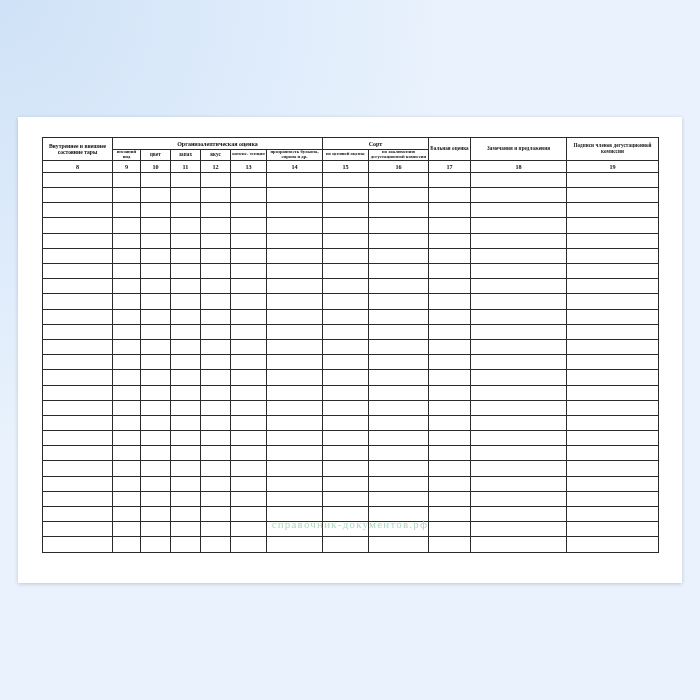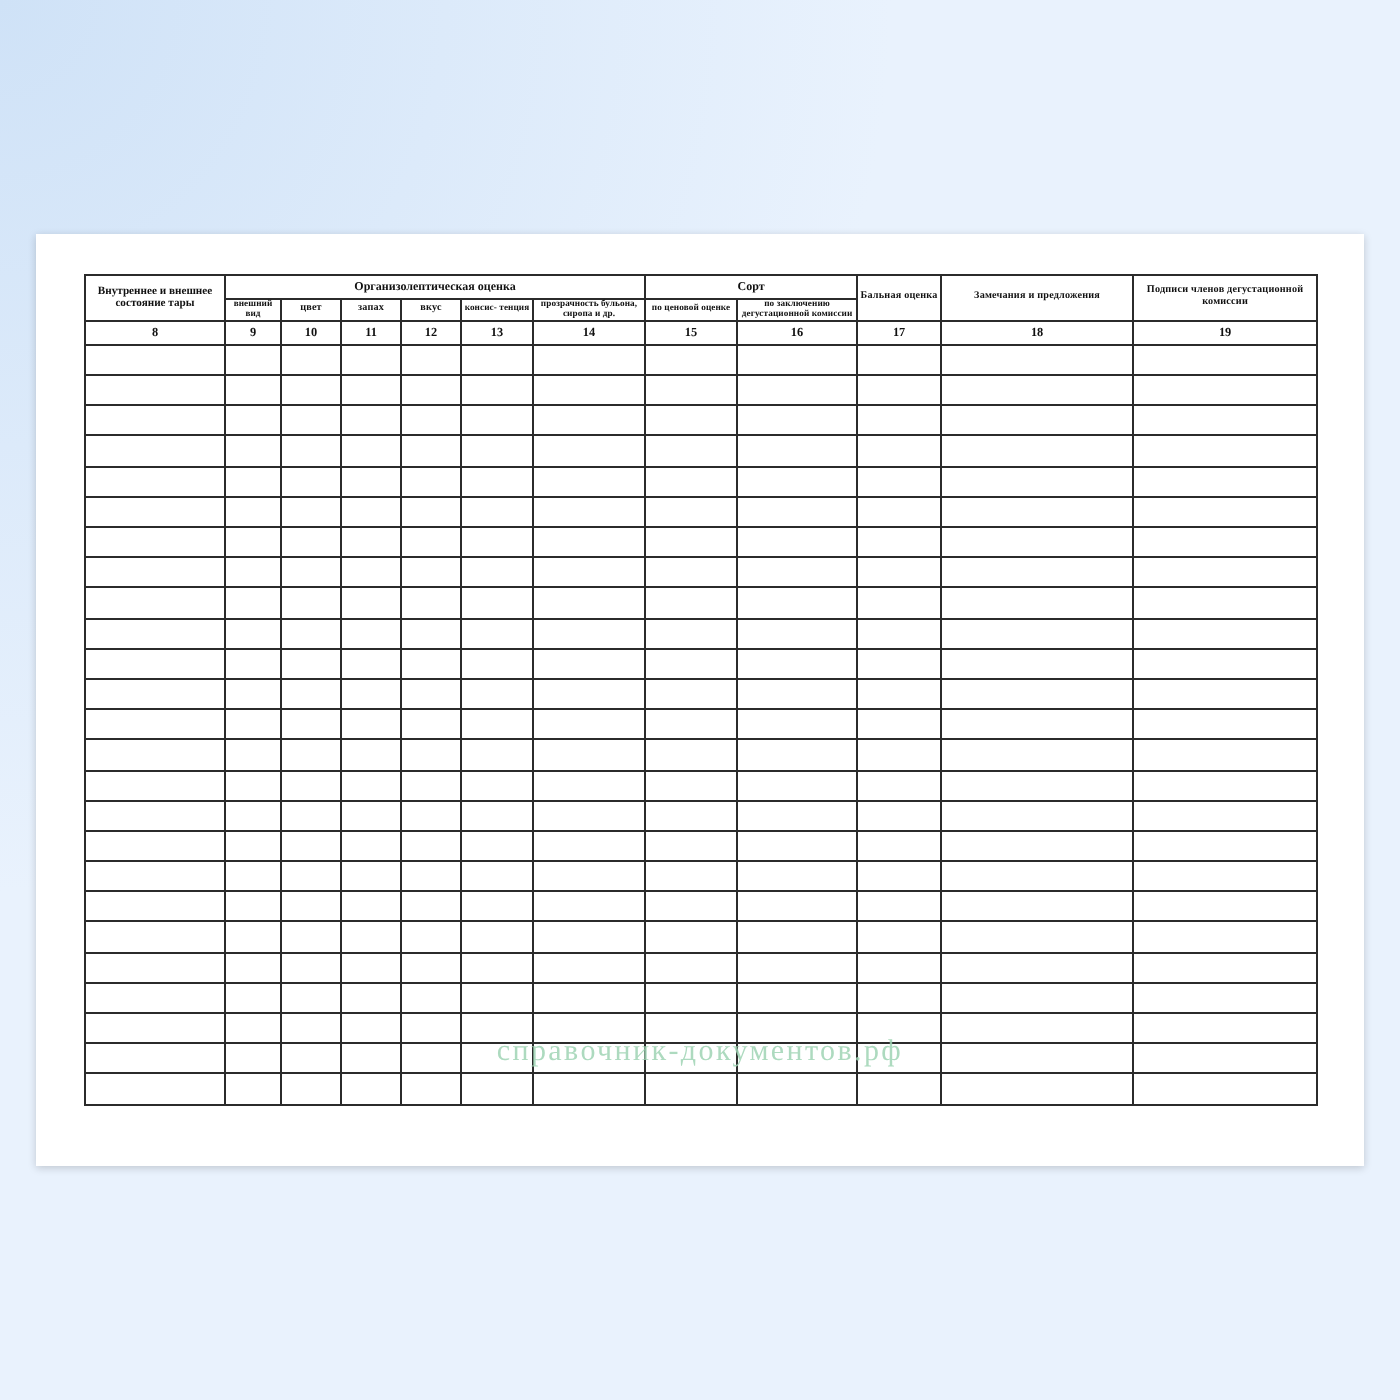--- a/index.html
+++ b/index.html
@@ -80,21 +80,21 @@
   tr.datarow td {
     height: 14.2px;
   }
   .watermark {
     position: absolute;
     left: 0;
     right: 0;
     top: 381px;
     text-align: center;
     font-family: "Liberation Serif", serif;
-    font-size: 15px;
+    font-size: 11px;
     color: #9fd4b4;
     letter-spacing: 1.2px;
     pointer-events: none;
     user-select: none;
     opacity: .85;
   }
 </style>
 </head>
 <body>
 

